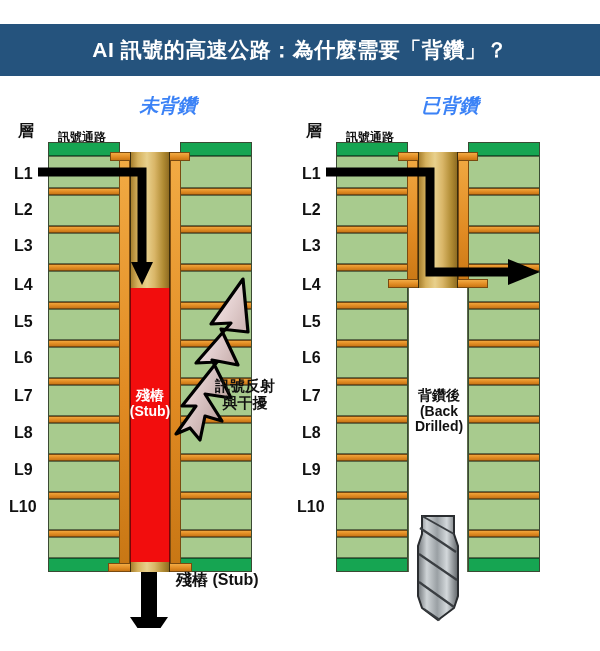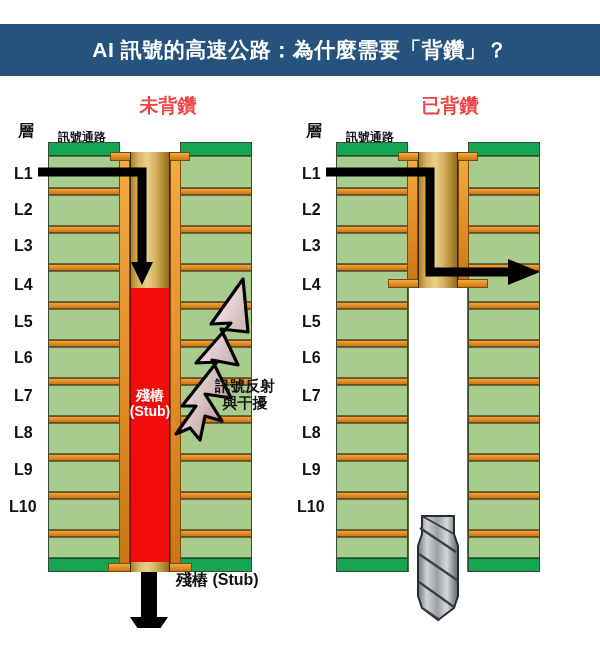--- a/index.html
+++ b/index.html
@@ -32,21 +32,21 @@
     color: #17334f; font-size: 16px; font-weight: bold; white-space: nowrap;
   }
 
   
   .panel { position: absolute; top: 52px; width: 300px; height: 552px; }
   .panel-left  { left: 0; }
   .panel-right { left: 288px; }
 
   .panel-title {
     position: absolute; top: 17px; width: 100%;
-    text-align: center; font-size: 19px; font-weight: bold; color: #ef4444;
+    text-align: center; font-size: 19px; font-weight: bold; color: #3b82f6; font-style: italic;
   }
   .panel-title.left-t  { left: 18px; }
   .panel-title.right-t { left: 12px; }
 
   .cengo {
     position: absolute; font-size: 16px; font-weight: bold; color: #111;
   }
   .sigpath {
     position: absolute; font-size: 12px; font-weight: bold; color: #111;
     white-space: nowrap;
@@ -352,16 +352,19 @@
         <path d="M 134 440 L 166 440 L 166 458 L 170 470 L 170 520
                  L 166 532 L 150 544 L 134 532 L 130 520 L 130 470 L 134 458 Z" fill="url(#steelGrad)" stroke="#2a2d30" stroke-width="2"></path>
         <path d="M 132 452 L 168 476" stroke="#3a3e42" stroke-width="2.2" fill="none"></path>
         <path d="M 131 478 L 169 504" stroke="#3a3e42" stroke-width="2.2" fill="none"></path>
         <path d="M 131 506 L 166 531" stroke="#3a3e42" stroke-width="2.2" fill="none"></path>
         <path d="M 134 440 L 166 458" stroke="#3a3e42" stroke-width="2" fill="none"></path>
         <path d="M 136 533 L 152 544" stroke="#3a3e42" stroke-width="2" fill="none"></path>
       </g>
     </svg>
 
+    <div class="ann ann-backdrill" style="left:112px; top:312px; width:78px;">背鑽後
+(Back
+Drilled)</div>
   </div>
 
 
 </div>
 
 </body></html>

